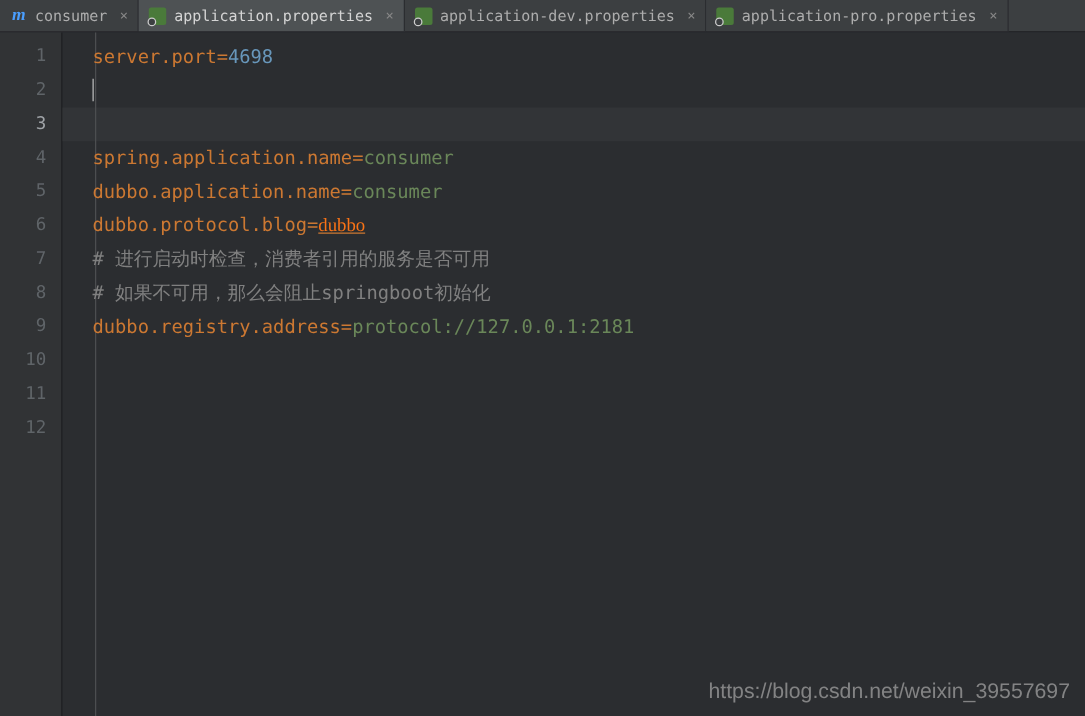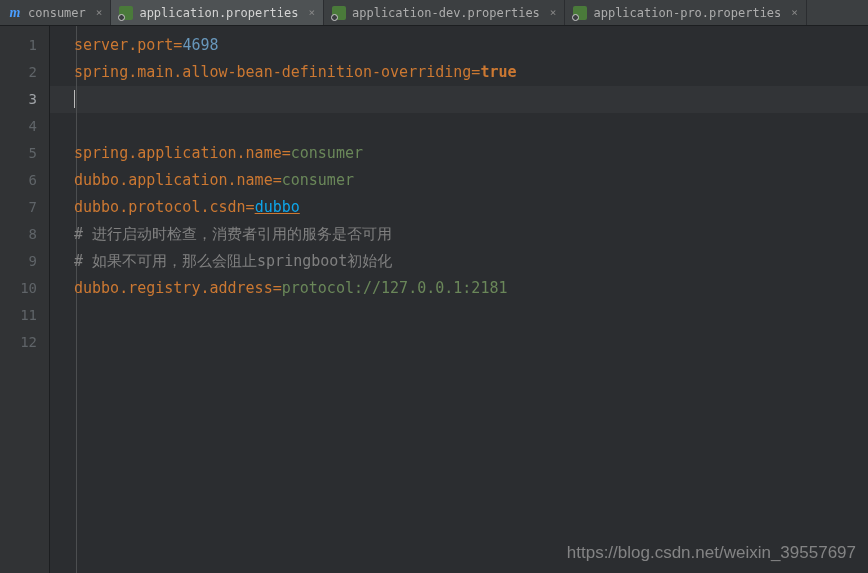--- a/index.html
+++ b/index.html
@@ -96,21 +96,21 @@
       background: #323437;
       z-index: 0;
     }
     .code-line > span { position: relative; z-index: 1; }
     .key { color: #cc7832; }
     .equals { color: #cc7832; }
     .number { color: #6897bb; }
     .string { color: #6a8759; }
     .bold-true { color: #cc7832; font-weight: bold; }
     .comment { color: #808080; }
-    .underline { text-decoration: underline; text-decoration-color: #cc7832; color: #0ea5e9; }
+    .underline { text-decoration: underline; text-decoration-color: #cc7832; color: #f97316; font-family: Liberation Serif, serif; }
     .cursor {
       display: inline-block;
       width: 1px;
       height: 18px;
       background: #bbbbbb;
       vertical-align: middle;
       margin-bottom: 2px;
     }
     .watermark {
       position: absolute;
@@ -189,26 +189,25 @@
     <div>7</div>
     <div>8</div>
     <div>9</div>
     <div>10</div>
     <div>11</div>
     <div>12</div>
   </div>
   <div class="code">
     <div class="current-line-bg"></div>
     <div class="code-line"><span class="key">server.port</span><span class="equals">=</span><span class="number">4698</span></div>
-    <div class="code-line"><span class="key">spring.main.allow-bean-definition-overriding</span><span class="equals">=</span><span class="bold-true">true</span></div>
     <div class="code-line"><span class="cursor"></span></div>
     <div class="code-line"></div>
     <div class="code-line"><span class="key">spring.application.name</span><span class="equals">=</span><span class="string">consumer</span></div>
     <div class="code-line"><span class="key">dubbo.application.name</span><span class="equals">=</span><span class="string">consumer</span></div>
-    <div class="code-line"><span class="key">dubbo.protocol.csdn</span><span class="equals">=</span><span class="underline">dubbo</span></div>
+    <div class="code-line"><span class="key">dubbo.protocol.blog</span><span class="equals">=</span><span class="underline">dubbo</span></div>
     <div class="code-line"><span class="comment"># 进行启动时检查，消费者引用的服务是否可用</span></div>
     <div class="code-line"><span class="comment"># 如果不可用，那么会阻止springboot初始化</span></div>
     <div class="code-line"><span class="key">dubbo.registry.address</span><span class="equals">=</span><span class="string">protocol://127.0.0.1:2181</span></div>
   </div>
 </div>
 
 <div class="divider"></div>
 
 <div class="watermark">https://blog.csdn.net/weixin_39557697</div>
 

